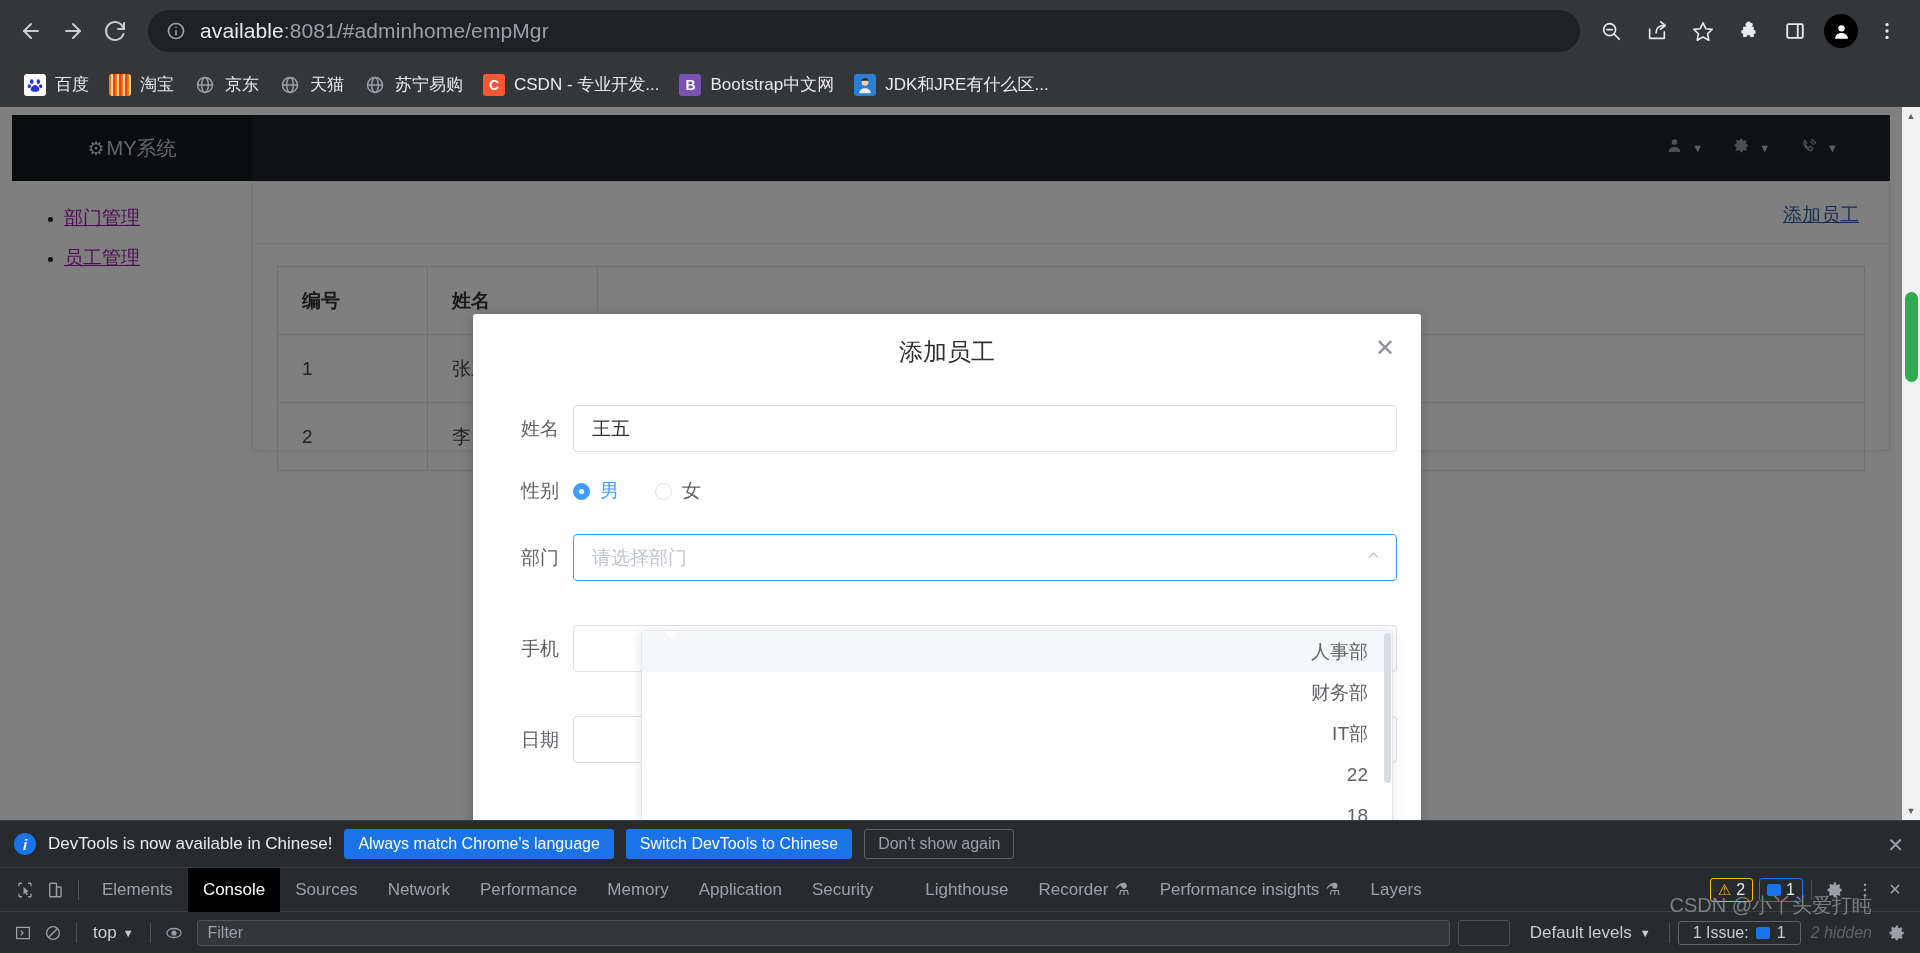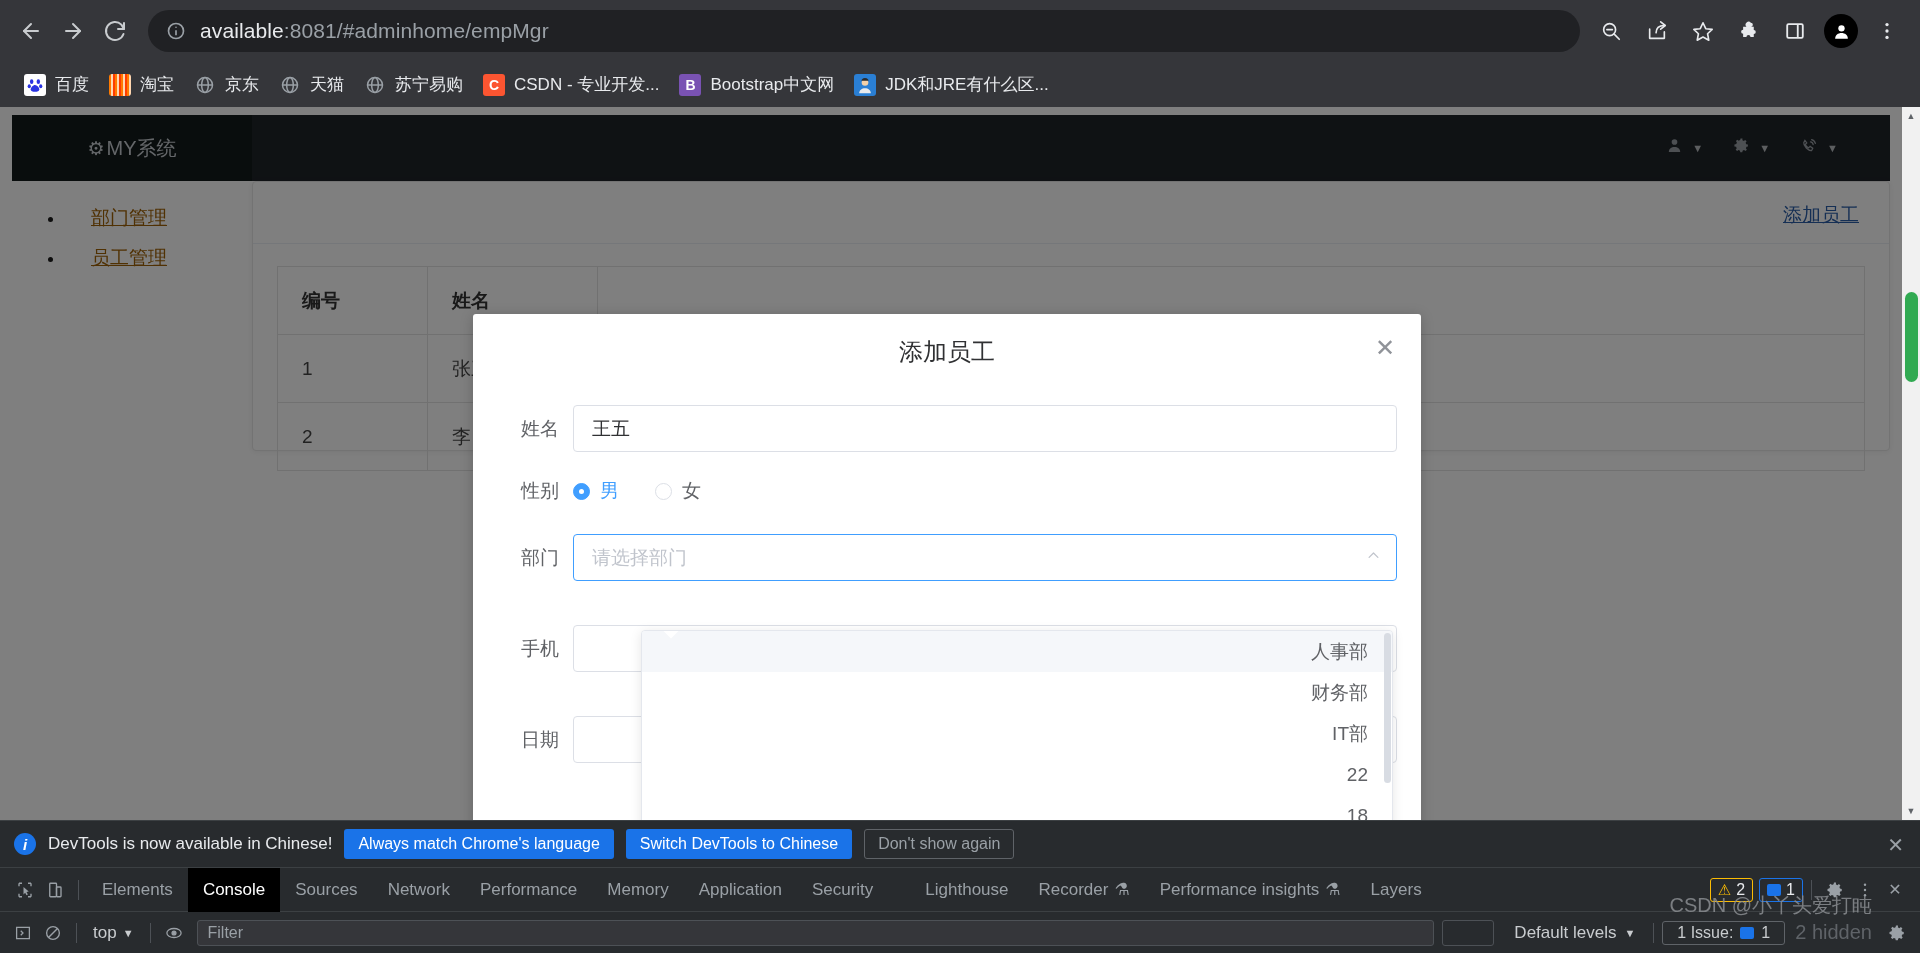--- a/index.html
+++ b/index.html
@@ -60,21 +60,21 @@
   #brand { position:absolute; left:0; top:0; width:240px; height:66px; background:#121a1a;
            display:flex; align-items:center; justify-content:center; color:#c8cdd2; font-size:20px; }
   #brand .gear { margin-right:2px; font-size:19px; }
   #header-tools { position:absolute; right:52px; top:0; height:66px; display:flex; align-items:center; gap:30px; }
   .hdr-drop { display:flex; align-items:center; gap:9px; color:#9aa0a6; font-size:17px; }
   .hdr-drop .caret { font-size:11px; color:#b9bdc1; }
 
   #sidebar { position:absolute; left:12px; top:74px; width:240px; bottom:0; }
   #sidebar ul { list-style:disc; margin:24px 0 0 52px; padding:0; }
   #sidebar li { margin-bottom:14px; color:#1a1a1a; }
-  #sidebar li a { color:#a16207; text-decoration:underline; font-size:19px;margin-left:27px; }
+  #sidebar li a { color:#a21caf; text-decoration:underline; font-size:19px; }
 
   #content { position:absolute; left:252px; top:74px; right:12px; height:270px;
              background:#fff; border:1px solid #e6e6e6; border-radius:4px;
              box-shadow:0 1px 6px rgba(0,0,0,.07); }
   #content-top { height:62px; position:relative; border-bottom:1px solid #ebeef5; }
   #add-emp-link { position:absolute; right:30px; top:20px; color:#2b5ea8; font-size:19px; }
 
   #emp-table { margin:22px 24px 0 24px; border-collapse:collapse; width:calc(100% - 48px);
                border:1px solid #e2e2e2; }
   #emp-table th, #emp-table td { border:1px solid #e2e2e2; text-align:left; padding:0 24px;
@@ -151,21 +151,21 @@
   .msg-sq { width:14px; height:12px; background:#1a73e8; border-radius:2px; display:inline-block; }
 
   #dt-console-bar { height:42px; display:flex; align-items:center; padding:0 8px; gap:0;
                     border-bottom:1px solid #3c4043; }
   #dt-filter { flex:1 1 auto; height:26px; background:#35363a; border:1px solid #4d5156; border-radius:3px;
                padding:0 10px; color:#9aa0a6; font-size:16px; display:flex; align-items:center; margin:0 8px; }
   .ctx-sel { display:flex; align-items:center; gap:6px; color:#c9cccf; font-size:17px; padding:0 8px; }
   #levels-sel { display:flex; align-items:center; gap:8px; color:#c9cccf; font-size:17px; padding:0 10px; }
   #issues-chip { display:flex; align-items:center; gap:7px; border:1px solid #5f6368; border-radius:3px;
                  padding:2px 14px; color:#c9cccf; font-size:16px; }
-  #hidden-chip { color:#5f6368; font-size:20px; padding:0 10px; }
+  #hidden-chip { color:#5f6368; font-size:16px; padding:0 10px;font-style:italic; }
   #watermark { position:absolute; right:48px; bottom:34px; color:#8a8d91; font-size:20px; opacity:.85; }
 </style>
 </head>
 <body>
 
 <div id="browser-chrome">
 
   <div id="nav-bar">
     <div class="nav-btn">
       <svg width="24" height="24" viewBox="0 0 24 24" fill="none" stroke="currentColor" stroke-width="2" stroke-linecap="round" stroke-linejoin="round">

